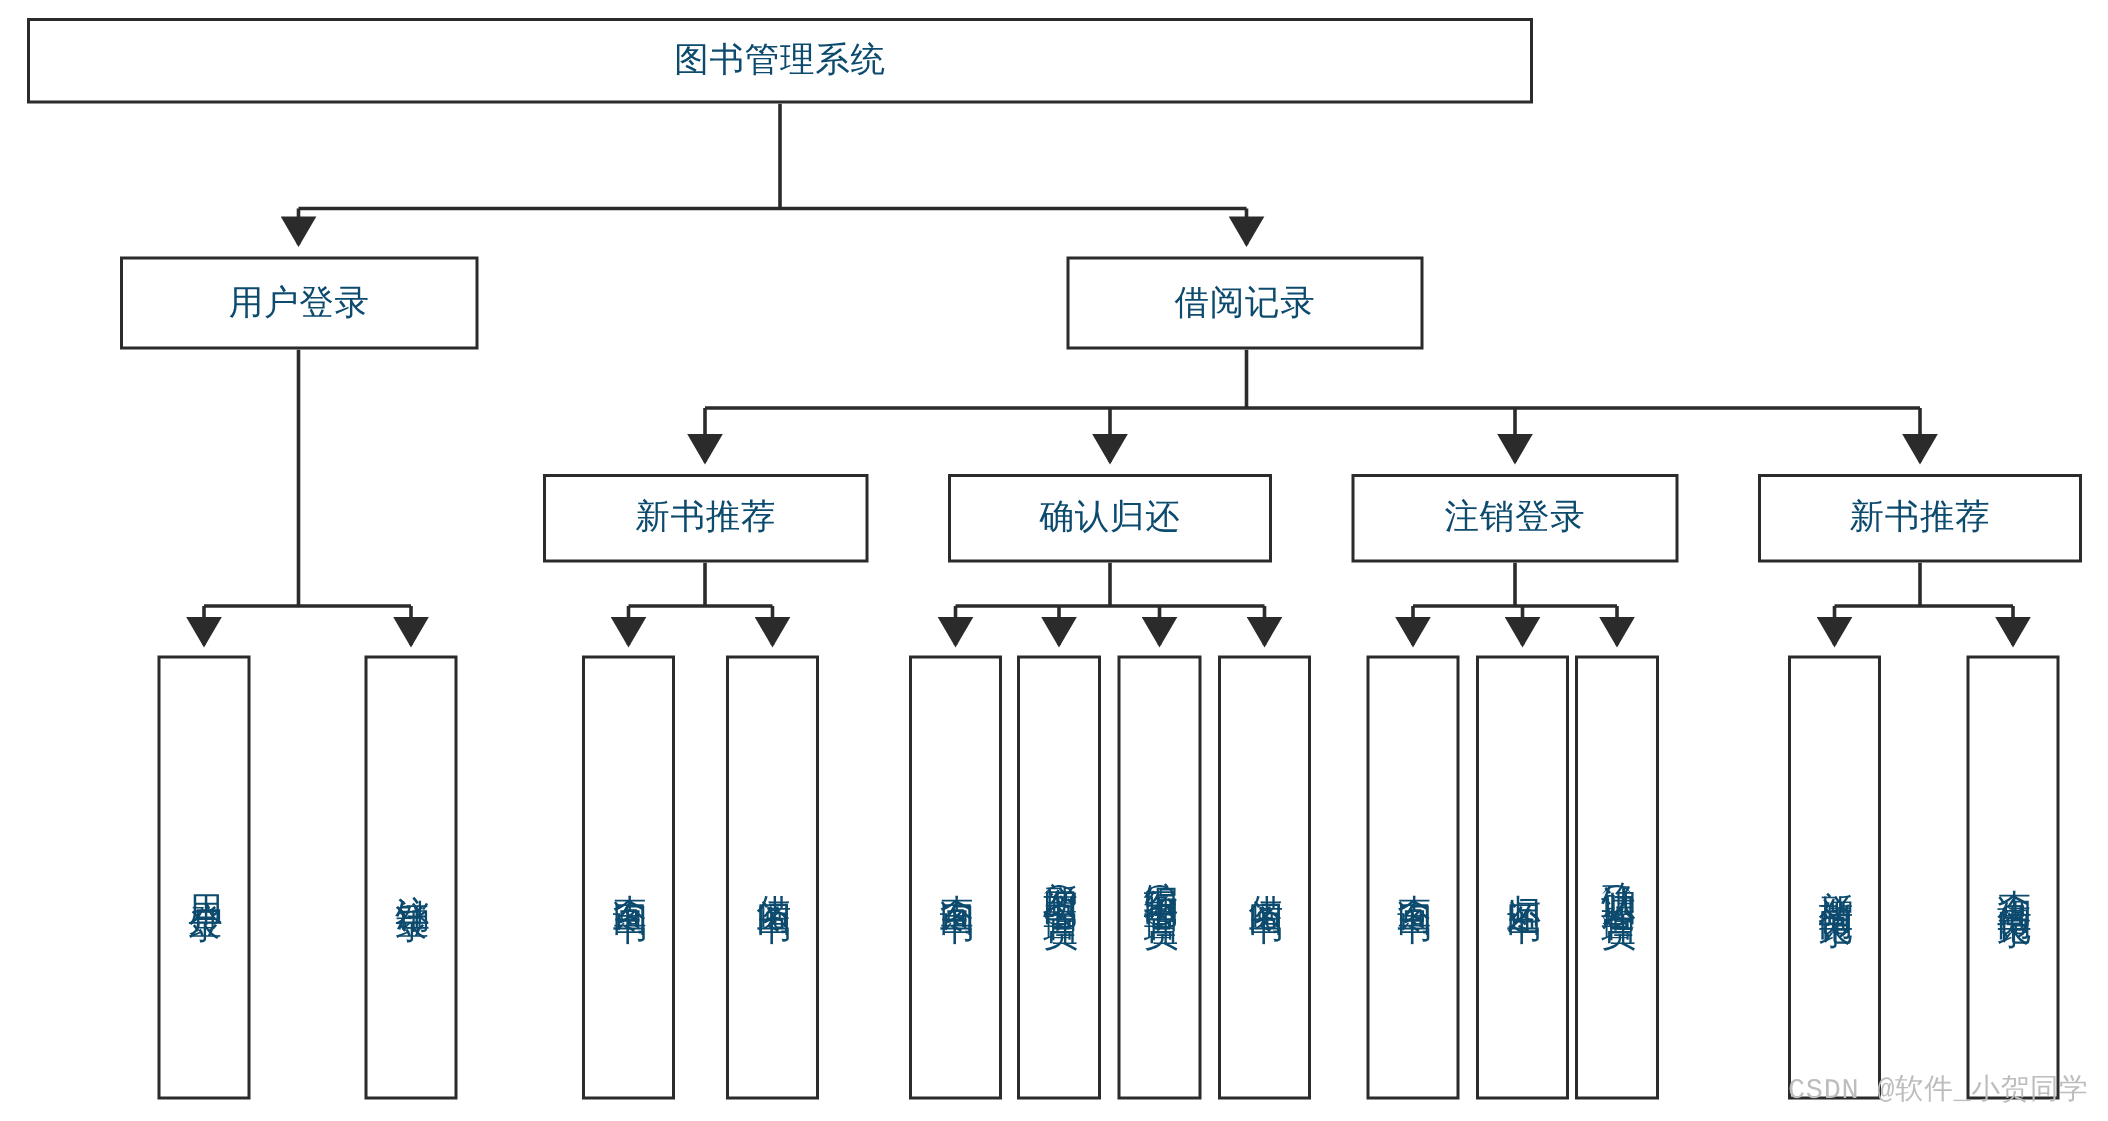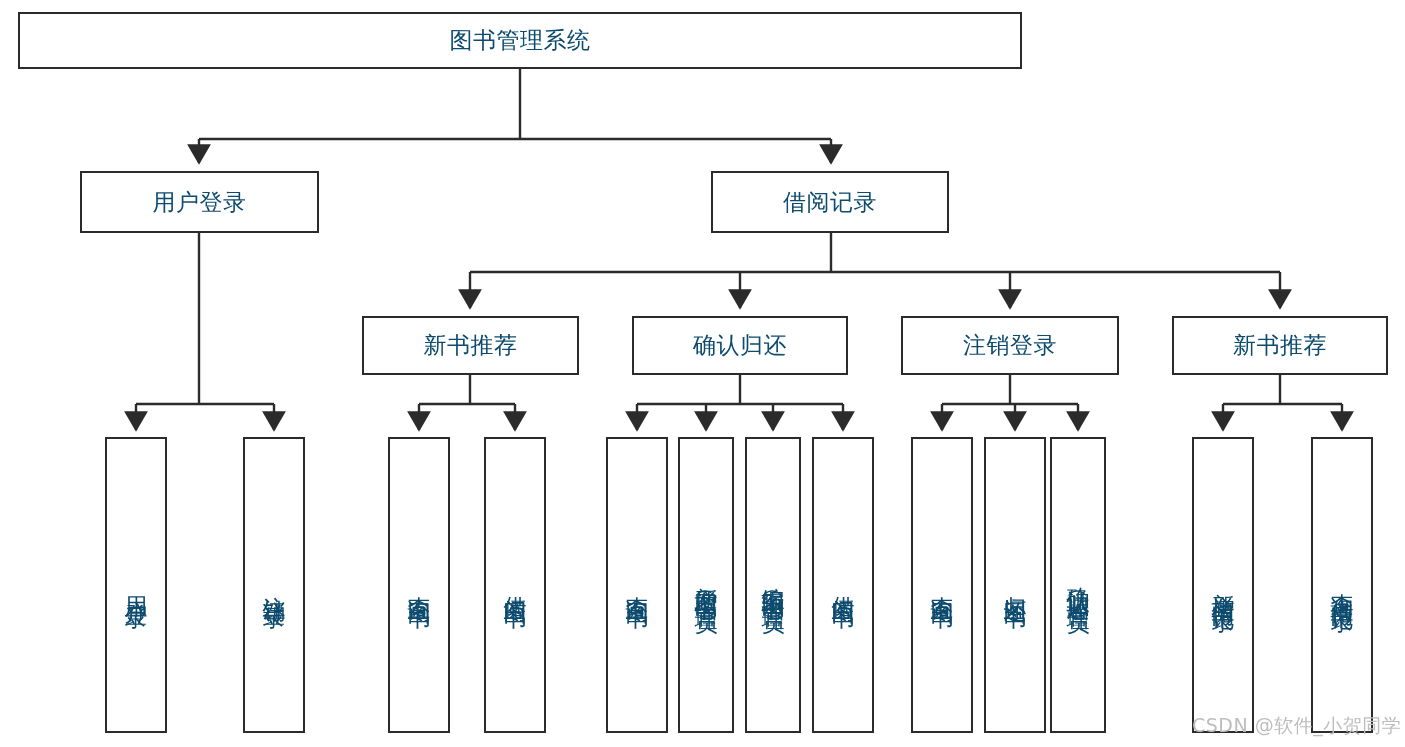--- a/index.html
+++ b/index.html
@@ -61,20 +61,21 @@
     letter-spacing: 3.5px;
     white-space: nowrap;
   }
   .watermark {
     position: absolute;
     color: #bdbdbd;
     font-size: 19px;
     white-space: nowrap;
     letter-spacing: 0.5px;
     pointer-events: none;
+    font-family: Liberation Mono, monospace;
   }
 </style>
 </head>
 <body>
 
 <div id="canvas">
 
   <svg id="wires" viewBox="0 0 1405 747" xmlns="http://www.w3.org/2000/svg">
     <defs>
       <marker id="arrow" viewBox="0 0 12 14" refX="11" refY="7" markerWidth="8.5" markerHeight="10" orient="auto-start-reverse">

